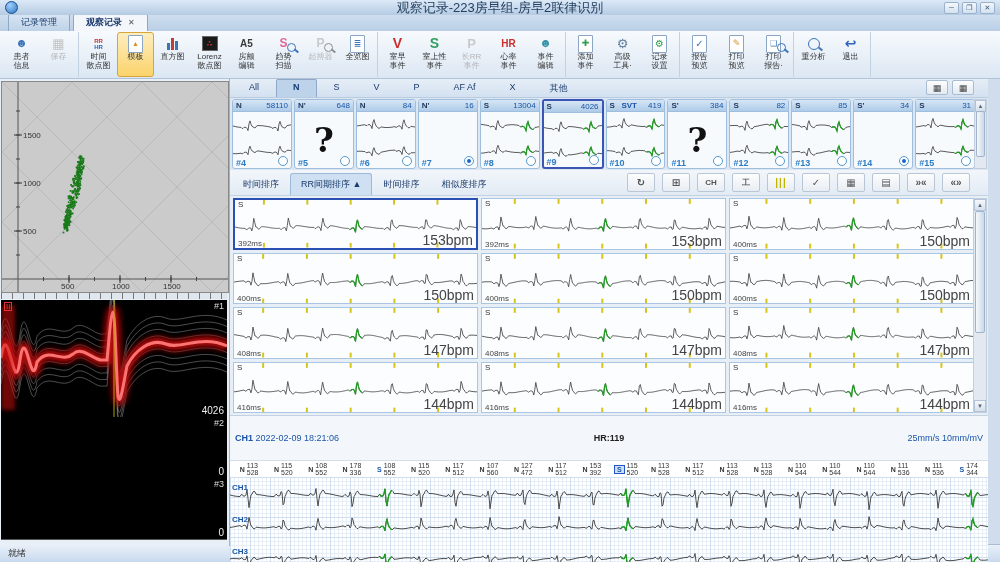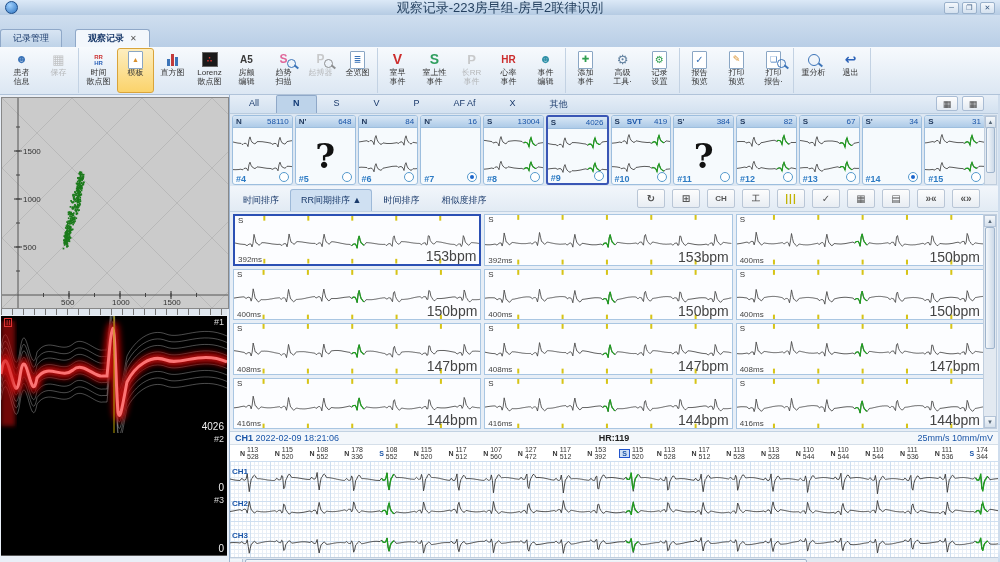--- a/index.html
+++ b/index.html
@@ -5,21 +5,21 @@
   html,body{margin:0;padding:0}
   body{width:1000px;height:562px;overflow:hidden;font-family:"Liberation Sans","DejaVu Sans",sans-serif;font-size:9px;color:#222;background:#cfdded;position:relative}
   .app{width:1000px;height:562px;display:flex;flex-direction:column}
   
   .titlebar{height:15px;background:linear-gradient(#dce9f7,#b5cbe3);display:flex;align-items:center;padding:0 5px;position:relative;flex:0 0 auto}
   .app-ico{width:11px;height:11px;border-radius:50%;background:radial-gradient(circle at 35% 30%,#9fd1ff,#2f74c0);border:1px solid #1d4e8a;margin-right:4px}
   .win-title{position:absolute;left:0;right:0;text-align:center;color:#24405f;font-size:13px;pointer-events:none}
   .win-ctrls{margin-left:auto;display:flex;gap:3px;z-index:2}
   .win-ctrls span{width:13px;height:10px;display:flex;align-items:center;justify-content:center;font-size:7px;color:#3a5a80;border:1px solid #9ab1cb;border-radius:2px;background:linear-gradient(#f4f8fc,#d4e1ef)}
   
-  .tabrow{height:32px;background:linear-gradient(#cfdeef,#b9cee6);display:flex;align-items:flex-end;padding-left:0;gap:13px;flex:0 0 auto}
+  .tabrow{height:16px;background:linear-gradient(#cfdeef,#b9cee6);display:flex;align-items:flex-end;padding-left:8px;gap:3px;flex:0 0 auto}
   .ntab{padding:2px 12px 2px;border:1px solid #8fa8c8;border-bottom:none;border-radius:3px 3px 0 0;background:linear-gradient(#d8e5f3,#bfd3e8);color:#1a3a6b;white-space:nowrap}
   .ntab.active{background:#f3f7fc;font-weight:bold;display:flex;gap:6px;align-items:center}
   .ntab .x{color:#555;font-size:8px;font-weight:normal}
   
   .toolbar{height:45px;background:linear-gradient(#f7fafd,#dce7f3);border-bottom:1px solid #b0c3d9;display:flex;align-items:stretch;padding:1px 2px;flex:0 0 auto}
   .tbgrp{display:flex;border-right:1px solid #c3d2e3;padding:0 1px;align-items:stretch}
   .tbtn{width:35px;display:flex;flex-direction:column;align-items:center;padding-top:2px;border:1px solid transparent;border-radius:3px;font-size:8px;line-height:9px;color:#333;text-align:center}
   .tbtn.active{background:linear-gradient(#fdeec0,#fbd36b);border-color:#d9a43a}
   .tbtn.disabled{color:#9aa6b4;filter:grayscale(1);opacity:.75}
   .tbico{height:17px;min-width:18px;display:flex;align-items:center;justify-content:center;font-size:12px;font-weight:bold;position:relative}
@@ -34,21 +34,21 @@
   .lorbox{width:14px;height:13px;background:#1a1a1a;border:1px solid #666;color:#e03333;font-size:8px;display:flex;align-items:center;justify-content:center}
   
   .main{flex:1 1 auto;position:relative;background:#cfdded}
   .leftpane{position:absolute;left:0;top:0;width:229px;height:467px;background:#e9eff7;border-right:1px solid #9db4cf}
   .scatter{position:absolute;left:1px;top:2px;width:226px;height:210px;background:#cbcbcb;border:1px solid #888}
   .ruler{position:absolute;left:1px;top:214px;width:226px;height:6px;background:repeating-linear-gradient(to right,#777 0 1px,transparent 1px 11px) #dfe6ee}
   .ovl{position:absolute;left:1px;width:226px;background:#000;border-bottom:1px solid #555}
   .ovl .tagtr{position:absolute;top:1px;right:3px;color:#ddd;font-size:9px}
   .ovl .tagbr{position:absolute;bottom:1px;right:3px;color:#eee;font-size:10px}
   .ovl .lead{position:absolute;top:2px;left:3px;color:#e03333;font-size:8px;border:1px solid #e03333;padding:0 1px;line-height:7px}
-  .rightpane{position:absolute;left:230px;top:0;right:2px;height:467px;background:#f0abfc}
+  .rightpane{position:absolute;left:230px;top:0;right:12px;height:467px;background:#f0abfc}
   
   .catrow{height:18px;display:flex;align-items:flex-end;background:linear-gradient(#e6eef7,#d3e1f0);padding-left:2px}
   .ctab{padding:2px 16px;color:#1a3a6b;border:1px solid transparent;border-bottom:none;border-radius:2px 2px 0 0}
   .ctab.sel{background:#bdd3ea;border-color:#8fa8c8;font-weight:bold;color:#123a75}
   .viewbtns{margin-left:auto;display:flex;gap:4px;padding:0 14px 2px 0}
   .viewbtns span{width:20px;height:13px;border:1px solid #a9bcd4;background:linear-gradient(#fdfdfd,#e3eaf2);display:flex;align-items:center;justify-content:center;font-size:9px;color:#444;border-radius:2px}
   
   .cardswrap{position:relative;height:72px;background:#dde7f2;border-top:1px solid #b9cbde}
   .cards{position:absolute;left:2px;top:1px;right:13px;bottom:1px;display:flex;gap:2px}
   .card{flex:1;border:1px solid #9dbede;border-radius:3px;background:#f6fafd;position:relative;display:flex;flex-direction:column;overflow:hidden}
@@ -73,21 +73,21 @@
   
   .gridwrap{position:relative;height:219px;background:#e7eef6}
   .grid{position:absolute;left:3px;top:2px;right:14px;bottom:2px;display:grid;grid-template-columns:repeat(3,1fr);grid-template-rows:repeat(4,1fr);gap:3px}
   .cell{border:1px solid #a9c6e2;background:#fcfdff;position:relative;overflow:hidden}
   .cell.sel{border:2px solid #2b50b4}
   .cell .lb{position:absolute;top:0;left:3px;font-size:8px;color:#333}
   .cell .ms{position:absolute;bottom:0;left:3px;font-size:8px;color:#444}
   .cell .bpm{position:absolute;bottom:0;right:3px;font-size:14px;color:#444}
   .gridscroll{position:absolute;right:1px;top:2px;width:12px;bottom:2px;background:#e2e9f1;border:1px solid #c0cede}
   
-  .striphead{height:12px;display:flex;align-items:center;padding:0 5px;position:relative;background:#f3f7fb;border-top:1px solid #c2d2e2}
+  .striphead{height:12px;display:flex;align-items:center;padding:16px 5px;position:relative;background:#f3f7fb;border-top:1px solid #c2d2e2}
   .striphead .dt{color:#1a55a8}
   .striphead .hr{position:absolute;left:0;right:0;text-align:center;color:#222;font-weight:bold}
   .striphead .sc{margin-left:auto;color:#1a55a8}
   .beats{height:16px;display:flex;background:#fff;border-top:1px solid #d5dfe9;padding:0 2px}
   .beat{flex:1;display:flex;justify-content:center;align-items:center;gap:2px;font-size:7px;line-height:7px;color:#333;min-width:0}
   .beat .bl{font-weight:bold}
   .beat.hl .bl{border:1px solid #2255cc;background:#cfe0f5;padding:0 2px}
   .beat .bn{display:flex;flex-direction:column}
   .ecg{position:relative;height:96px;background:
     repeating-linear-gradient(to right,#cfdff0 0 1px,transparent 1px 20px),
@@ -892,21 +892,21 @@
                   <path d="M0,40.4L1,40.3L2,40.1L3,40.0L4,39.8L5,39.6L6,39.4L7,39.2L8,39.0L9,39.6L10,39.4L11,38.5L12,38.3L13,38.3L14,39.3L15,41.4L16,35.5L17,33.3L18,36.5L19,38.6L20,39.3L21,40.4L22,40.8L23,40.4L24,39.6L25,39.8L26,40.0L27,40.2L28,40.4L29,40.6L30,40.7L31,40.8L32,40.9L33,40.9L34,40.9L35,40.9L36,40.8L37,40.7L38,40.6L39,41.3L40,41.2L41,40.2L42,40.0L43,39.9L44,40.8L45,42.8L46,36.8L47,34.4L48,37.5L49,39.4L50,40.0L51,40.9L52,41.2L53,40.7L54,39.8L55,40.0L56,40.2L57,40.4L58,40.6L59,40.8L60,41.0" fill="none" stroke="#4a4a4a" stroke-width="0.9"></path>
                   <path d="M40,41.2L41,40.2L42,40.0L43,39.9L44,40.8L45,42.8L46,36.8L47,34.4L48,37.5L49,39.4L50,40.0L51,40.9L52,41.2" fill="none" stroke="#1f9e1f" stroke-width="1.2"></path>
                 </svg>
               </div>
               <span class="cid">#12</span>
               <span class="radio"></span>
             </div>
             <div class="card">
               <div class="chead">
                 <span style="font-weight: bold;">S</span>
-                <span class="cnt">67</span>
+                <span class="cnt">85</span>
               </div>
               <div class="cbody">
                 <svg width="60" height="56" viewBox="0 0 60 56" style="position:absolute;inset:0">
                   <path d="M0,12.5L1,12.6L2,12.8L3,12.9L4,13.1L5,13.3L6,13.5L7,13.7L8,13.9L9,15.1L10,15.2L11,14.4L12,14.5L13,14.5L14,15.8L15,18.1L16,11.4L17,8.7L18,12.2L19,14.2L20,14.7L21,15.6L22,15.7L23,14.8L24,13.5L25,13.3L26,13.2L27,13.1L28,13.0L29,13.0L30,13.0L31,13.0L32,13.0L33,13.1L34,13.3L35,13.4L36,13.6L37,13.8L38,14.0L39,15.2L40,15.5L41,14.7L42,14.9L43,15.1L44,16.5L45,19.1L46,12.4L47,9.9L48,13.6L49,15.7L50,16.4L51,17.3L52,17.5L53,16.7L54,15.3L55,15.1L56,14.9L57,14.7L58,14.5L59,14.3L60,14.1" fill="none" stroke="#4a4a4a" stroke-width="0.9"></path>
                   <path d="M40,15.5L41,14.7L42,14.9L43,15.1L44,16.5L45,19.1L46,12.4L47,9.9L48,13.6L49,15.7L50,16.4L51,17.3L52,17.5" fill="none" stroke="#1f9e1f" stroke-width="1.2"></path>
                   <path d="M0,40.0L1,39.9L2,39.8L3,39.7L4,39.6L5,39.6L6,39.6L7,39.6L8,39.7L9,40.7L10,40.8L11,40.1L12,40.2L13,40.4L14,41.6L15,43.9L16,38.2L17,36.1L18,39.3L19,41.4L20,42.0L21,42.9L22,43.2L23,42.6L24,41.4L25,41.3L26,41.2L27,41.0L28,40.9L29,40.7L30,40.4L31,40.2L32,40.0L33,39.7L34,39.5L35,39.3L36,39.1L37,38.9L38,38.8L39,39.5L40,39.5L41,38.6L42,38.6L43,38.6L44,39.7L45,41.9L46,36.2L47,34.0L48,37.3L49,39.4L50,40.2L51,41.2L52,41.6L53,41.1L54,40.2L55,40.3L56,40.4L57,40.4L58,40.4L59,40.4L60,40.3" fill="none" stroke="#4a4a4a" stroke-width="0.9"></path>
                   <path d="M40,39.5L41,38.6L42,38.6L43,38.6L44,39.7L45,41.9L46,36.2L47,34.0L48,37.3L49,39.4L50,40.2L51,41.2L52,41.6" fill="none" stroke="#1f9e1f" stroke-width="1.2"></path>
                 </svg>
               </div>
               <span class="cid">#13</span>

